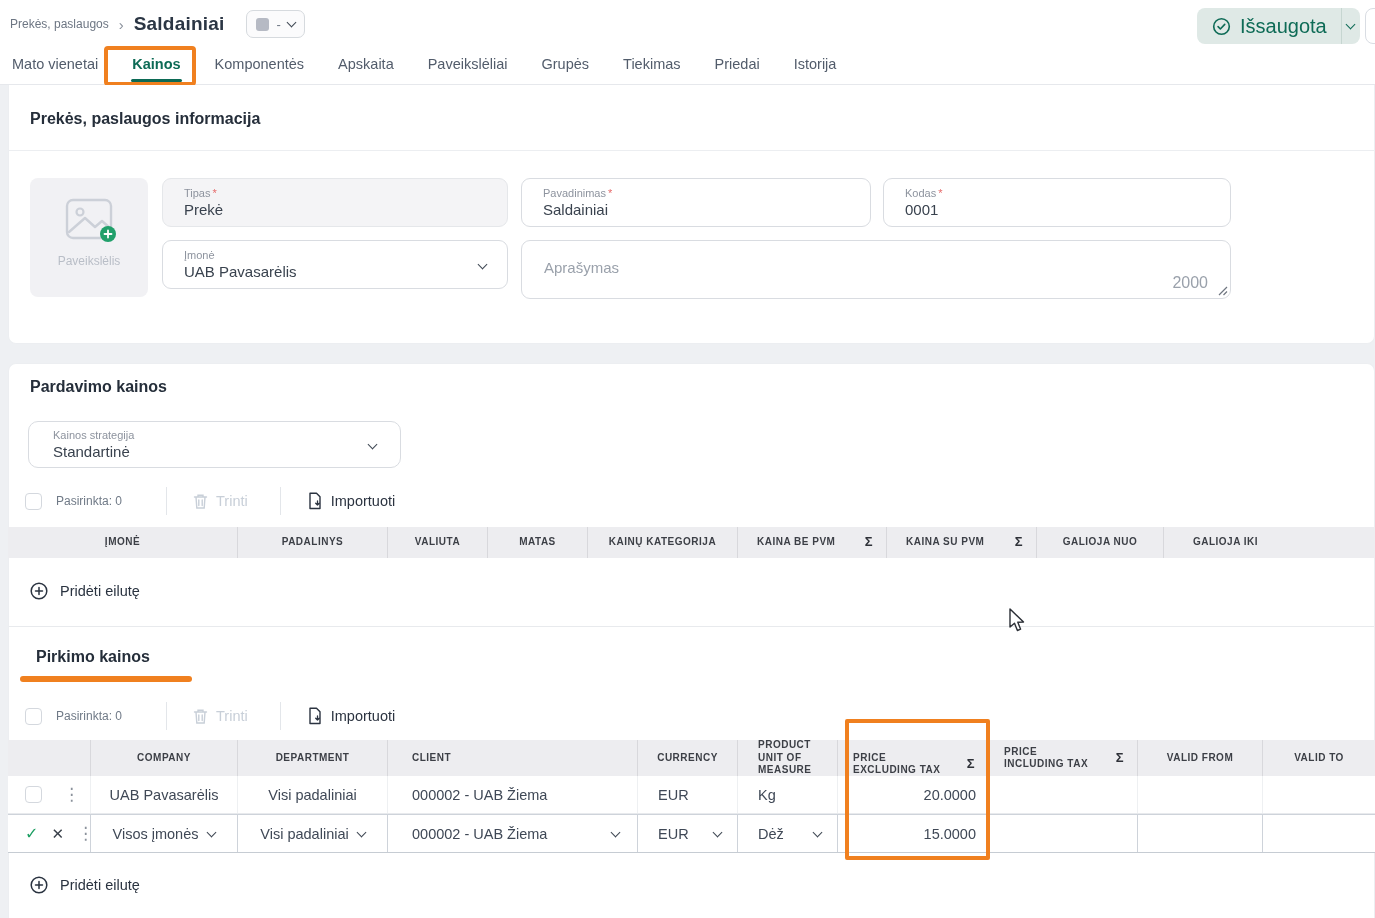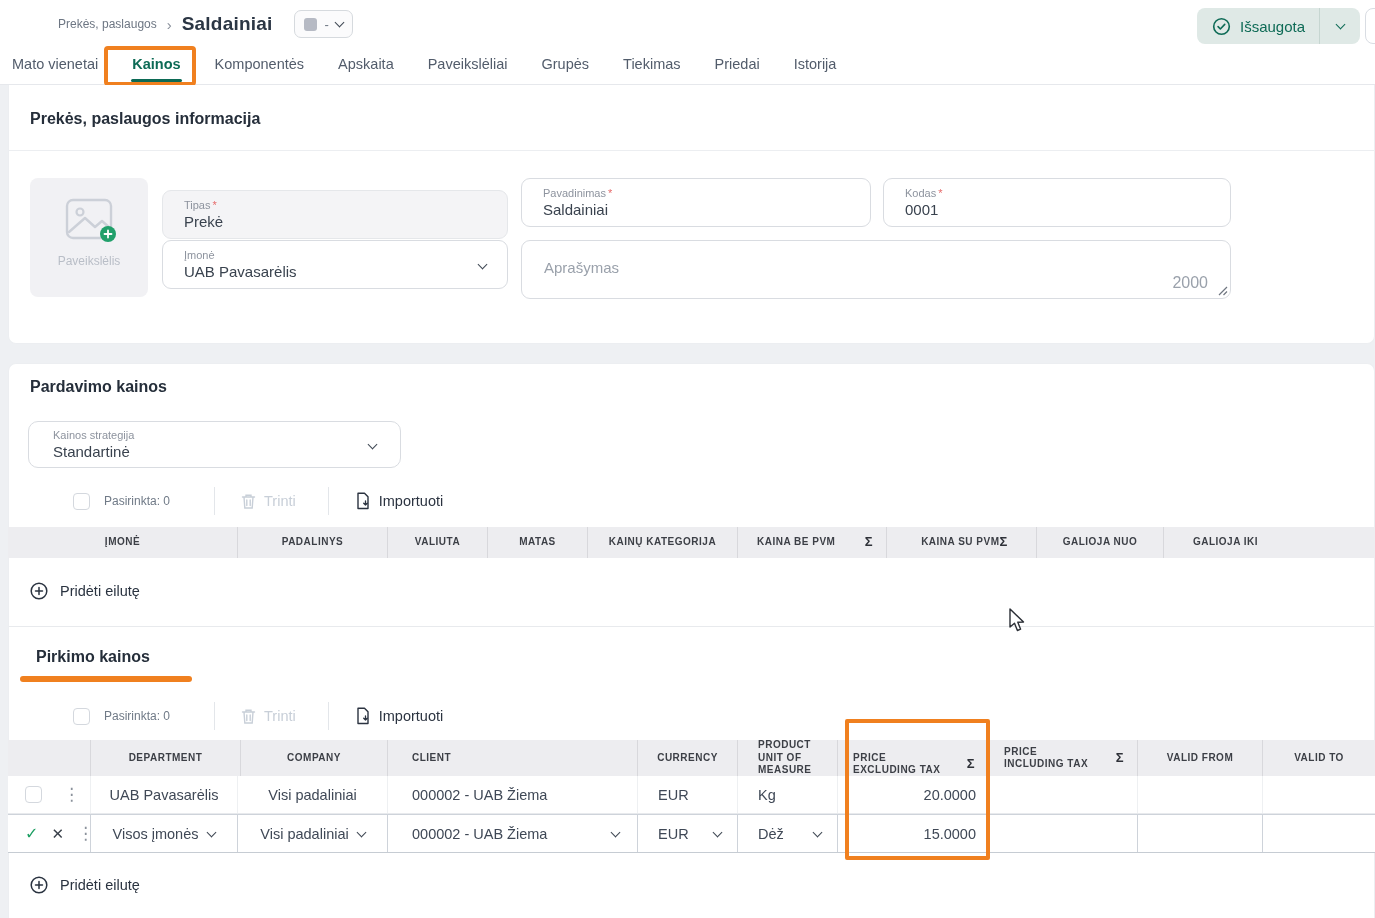--- a/index.html
+++ b/index.html
@@ -1,31 +1,31 @@
 <!DOCTYPE html>
 <html><head>
 <meta charset="utf-8">
 <style>
   * { margin:0; padding:0; box-sizing:border-box; }
   html,body { width:1375px; height:918px; }
   body { font-family:"Liberation Sans","DejaVu Sans",sans-serif; background:#eef0f3; }
   .page { position:relative; width:1375px; height:918px; overflow:hidden; background:#eef0f3; }
   .abs { position:absolute; }
   .card { background:#fff; border:1px solid #eceef1; }
-  .flex { display:flex; align-items:center;margin-left:48px; }
+  .flex { display:flex; align-items:center; }
 
   
   .crumb-parent { font-size:12px; color:#6d7683; }
   .crumb-sep { font-size:15px; color:#8a919c; margin:0 10px; }
   .crumb-current { font-size:19px; font-weight:bold; color:#2b3644; letter-spacing:.2px; }
   .variant-btn { height:28px; padding:0 9px; border:1px solid #d6dade; border-radius:7px; background:#fbfbfc; display:flex; align-items:center; gap:7px; }
   .swatch { width:13px; height:13px; background:#b6bac4; border-radius:3px; }
   .dash { color:#6d7683; font-size:13px; }
   .save-btn { height:36px; background:#dfe9e6; border-radius:8px; display:flex; align-items:center; color:#0e6b56; }
-  .save-label { font-size:15px; color:#0e6b56; margin:0 14px 0 9px; }
+  .save-label { font-size:20px; color:#0e6b56; margin:0 14px 0 9px; }
   .save-div { width:1px; height:36px; background:#c6d6d1; }
   .chev { width:7px; height:7px; border-right:1.8px solid currentColor; border-bottom:1.8px solid currentColor; transform:rotate(45deg); display:inline-block; }
 
   
   .tabs { display:flex; gap:30px; align-items:center; height:36px; }
   .tab { font-size:14.5px; color:#525c6b; padding:6px 2px 10px 2px; cursor:pointer; }
   .tab.active { color:#0c6a55; font-weight:bold; position:relative; }
   .tab.active::after { content:""; position:absolute; left:1px; right:1px; bottom:0; height:3px; background:#0c6a55; border-radius:2px; }
   .orange-box { border:4px solid #f0801f; border-radius:4px; }
 
@@ -123,21 +123,21 @@
     <svg width="56" height="48" viewBox="0 0 56 48" style="margin-top:18px;">
       <rect x="6" y="4" width="44" height="38" rx="6" fill="none" stroke="#ccd0d8" stroke-width="2.4"></rect>
       <circle cx="19" cy="16" r="3.5" fill="none" stroke="#ccd0d8" stroke-width="2.2"></circle>
       <path d="M8 36 L24 22 L34 31 L41 25 L49 32" fill="none" stroke="#ccd0d8" stroke-width="2.4" stroke-linecap="round" stroke-linejoin="round"></path>
       <circle cx="47" cy="38" r="8" fill="#21a06b"></circle>
       <path d="M47 34.5 v7 M43.5 38 h7" stroke="#fff" stroke-width="1.8" stroke-linecap="round"></path>
     </svg>
     <div style="font-size:12px;color:#b9bec7;margin-top:6px;">Paveikslėlis</div>
   </div>
 
-  <div class="abs field disabled-field" style="left:162px;top:178px;width:346px;height:49px;margin-top:12px;">
+  <div class="abs field disabled-field" style="left:162px;top:178px;width:346px;height:49px;">
     <div class="flabel"><span>Tipas</span><span class="req">*</span></div>
     <div class="fvalue">Prekė</div>
   </div>
 
   <div class="abs field" style="left:521px;top:178px;width:350px;height:49px;">
     <div class="flabel"><span>Pavadinimas</span><span class="req">*</span></div>
     <div class="fvalue">Saldainiai</div>
   </div>
 
   <div class="abs field" style="left:883px;top:178px;width:348px;height:49px;">
@@ -192,21 +192,21 @@
   <div class="abs thead" style="left:8px;top:527px;width:1367px;height:31px;">
     <div class="th t1c1">ĮMONĖ</div>
     <div class="th t1c2">PADALINYS</div>
     <div class="th t1c3">VALIUTA</div>
     <div class="th t1c4">MATAS</div>
     <div class="th t1c5">KAINŲ KATEGORIJA</div>
     <div class="th t1c6 sig" style="padding:0 13px 0 19px;">
       <span>KAINA BE PVM</span>
       <span class="sigma">Σ</span>
     </div>
-    <div class="th t1c7 sig" style="padding:0 13px 0 19px;justify-content:center;">
+    <div class="th t1c7 sig" style="padding:0 13px 0 19px;">
       <span>KAINA SU PVM</span>
       <span class="sigma">Σ</span>
     </div>
     <div class="th t1c8">GALIOJA NUO</div>
     <div class="th t1c9">GALIOJA IKI</div>
     <div class="th t1c10"></div>
   </div>
 
   <div class="abs addrow" style="left:30px;top:582px;">
     <svg width="18" height="18" viewBox="0 0 18 18">
@@ -236,22 +236,22 @@
       <svg width="15" height="18" viewBox="0 0 15 18">
         <path d="M3 1.2 h6.5 L13 4.8 V16.5 H3 z" fill="none" stroke="#2b3340" stroke-width="1.4" stroke-linejoin="round"></path>
         <path d="M10.5 9 v4 m0 0 l-1.8 -1.8 m1.8 1.8 l1.8 -1.8" fill="none" stroke="#2b3340" stroke-width="1.3" stroke-linecap="round"></path>
       </svg>
       <span class="tb-action">Importuoti</span>
     </span>
   </div>
 
   <div class="abs thead" style="left:8px;top:740px;width:1367px;height:36px;">
     <div class="th t2c1"></div>
+    <div class="th t2c2">COMPANY</div>
     <div class="th t2c3">DEPARTMENT</div>
-    <div class="th t2c2">COMPANY</div>
     <div class="th t2c4 left" style="padding-left:24px;">CLIENT</div>
     <div class="th t2c5">CURRENCY</div>
     <div class="th t2c6 left" style="padding:0 14px 0 20px;">PRODUCT UNIT OF MEASURE</div>
     <div class="th t2c7 sig" style="padding:12px 13px 0 15px;">
       <span style="max-width:95px;">PRICE EXCLUDING TAX</span>
       <span class="sigma">Σ</span>
     </div>
     <div class="th t2c8 sig" style="padding:0 13px 0 15px;">
       <span style="max-width:95px;">PRICE INCLUDING TAX</span>
       <span class="sigma">Σ</span>

